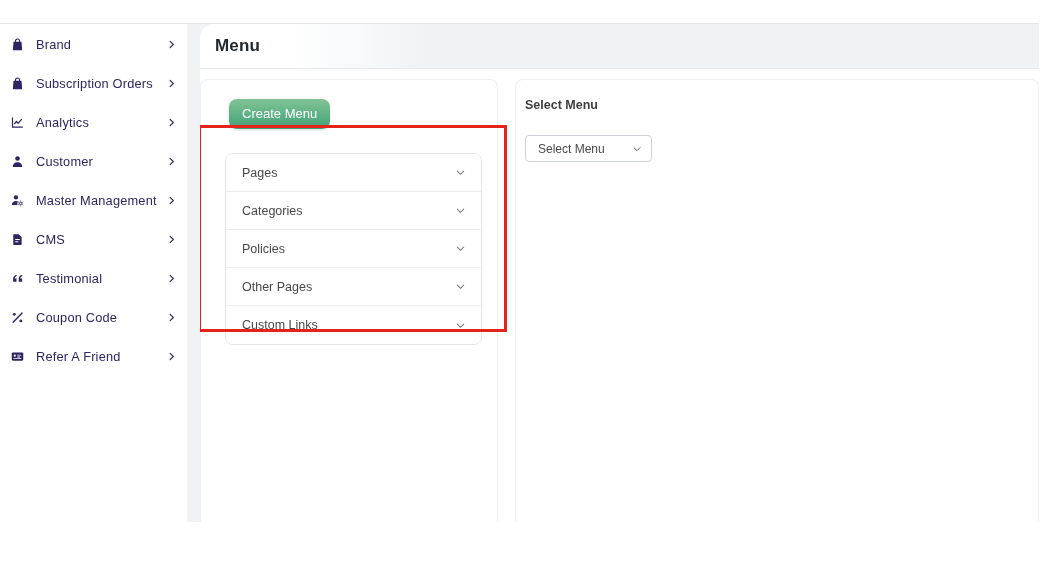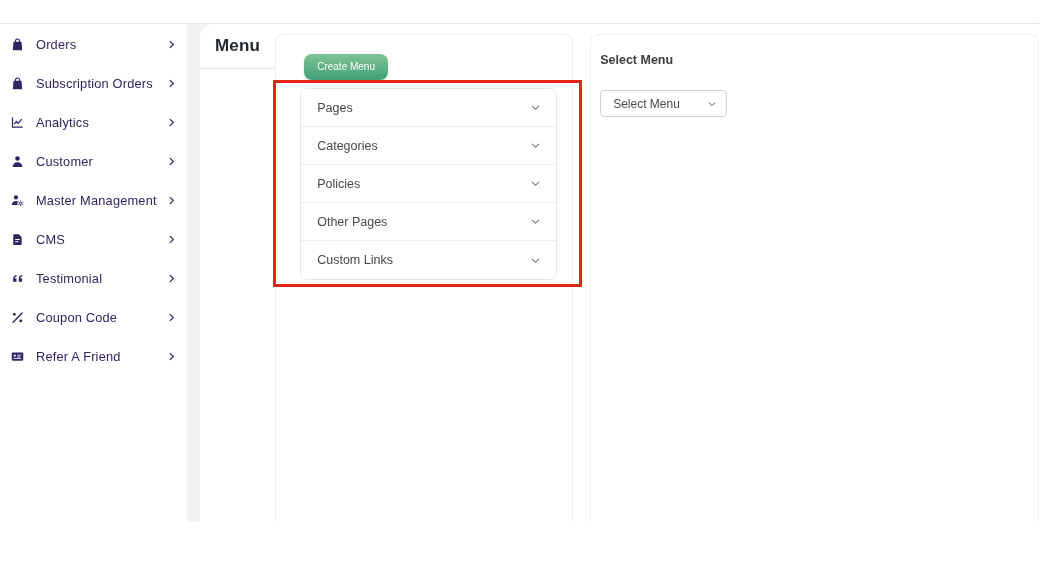--- a/index.html
+++ b/index.html
@@ -20,37 +20,37 @@
   .nav-icon svg { width:15px; height:15px; display:block; }
   .nav-label { flex:1; margin-left:10px; font-size:12.8px; letter-spacing:.2px; white-space:nowrap; }
   .nav-caret { flex:none; display:flex; }
   .nav-caret svg { width:11px; height:11px; }
 
   .side-scroll { width:13px; flex:none; background:#f0f2f4; }
 
   
   .main-area { flex:1; min-width:0; background:#f0f2f4; }
   .main { height:100%; background:#fff; border-top-left-radius:14px;
-          display:flex; flex-direction:row; position:relative; overflow:hidden; }
+          display:flex; flex-direction:column; position:relative; overflow:hidden; }
   .title-bar { height:45px; flex:none; border-top-left-radius:14px;
                background:linear-gradient(90deg,#ffffff 0px,#ffffff 90px,#eff3f5 230px);
                border-bottom:1px solid #e8ebed; display:flex; align-items:center; padding:0 15px; }
   .page-title { font-size:17px; font-weight:700; color:#23292f; margin:0; letter-spacing:.2px; }
 
   .content { flex:1; position:relative; padding-top:10px; display:flex; align-items:stretch; }
   .card { background:#fff; border:1px solid #eef0f2; border-bottom:none; border-radius:8px 8px 0 0; }
   .card-left { width:298px; flex:none; }
   .card-right { position:absolute; left:315px; top:10px; right:0; bottom:0; padding:18px 0 0 9px; }
 
   .btn-create { display:inline-block; margin:19px 0 0 28px; border:none; cursor:pointer;
                 background:linear-gradient(180deg,#80c496,#41a076);
-                color:#fff; font-size:10px; padding:7px 13px 8px; border-radius:8px;
+                color:#fff; font-size:13px; padding:7px 13px 8px; border-radius:8px;
                 font-family:"Liberation Sans", sans-serif; box-shadow:0 1px 3px rgba(0,0,0,.15); }
 
-  .accordion { margin:8px 0 0 24px; width:257px; border:1px solid #e3e6e8; border-radius:8px;
+  .accordion { margin:24px 0 0 24px; width:257px; border:1px solid #e3e6e8; border-radius:8px;
                background:#fff; overflow:hidden; }
   .acc-row { height:38px; display:flex; align-items:center; justify-content:space-between;
              padding:0 15px 0 16px; border-bottom:1px solid #ededee;
              font-size:12.5px; color:#484848; cursor:pointer; background:#fff; }
   .acc-row:last-child { border-bottom:none; }
   .acc-caret { display:flex; color:#72787f; }
   .acc-caret svg { width:11px; height:11px; }
 
   .red-box { position:absolute; left:-2px; top:56px; width:309px; height:207px;
              border:3px solid #e5231b; pointer-events:none; z-index:5; }
@@ -68,21 +68,21 @@
 
   <aside class="sidebar">
 
     <div class="nav-item">
       <span class="nav-icon">
         <svg viewBox="0 0 24 24" fill="currentColor">
             <path d="M5.6 7.6h12.8l1 12.3a1.3 1.3 0 0 1-1.3 1.4H5.9a1.3 1.3 0 0 1-1.3-1.4l1-12.3z"></path>
             <path d="M8.8 9.8V6.3a3.2 3.2 0 0 1 6.4 0v3.5" fill="none" stroke="currentColor" stroke-width="1.8"></path>
           </svg>
       </span>
-      <span class="nav-label">Orders</span>
+      <span class="nav-label">Brand</span>
       <span class="nav-caret">
         <svg viewBox="0 0 24 24" fill="none" stroke="currentColor" stroke-width="2.4" stroke-linecap="round" stroke-linejoin="round">
             <path d="M9 5l7 7-7 7"></path>
           </svg>
       </span>
     </div>
 
     <div class="nav-item">
       <span class="nav-icon">
         <svg viewBox="0 0 24 24" fill="currentColor">

